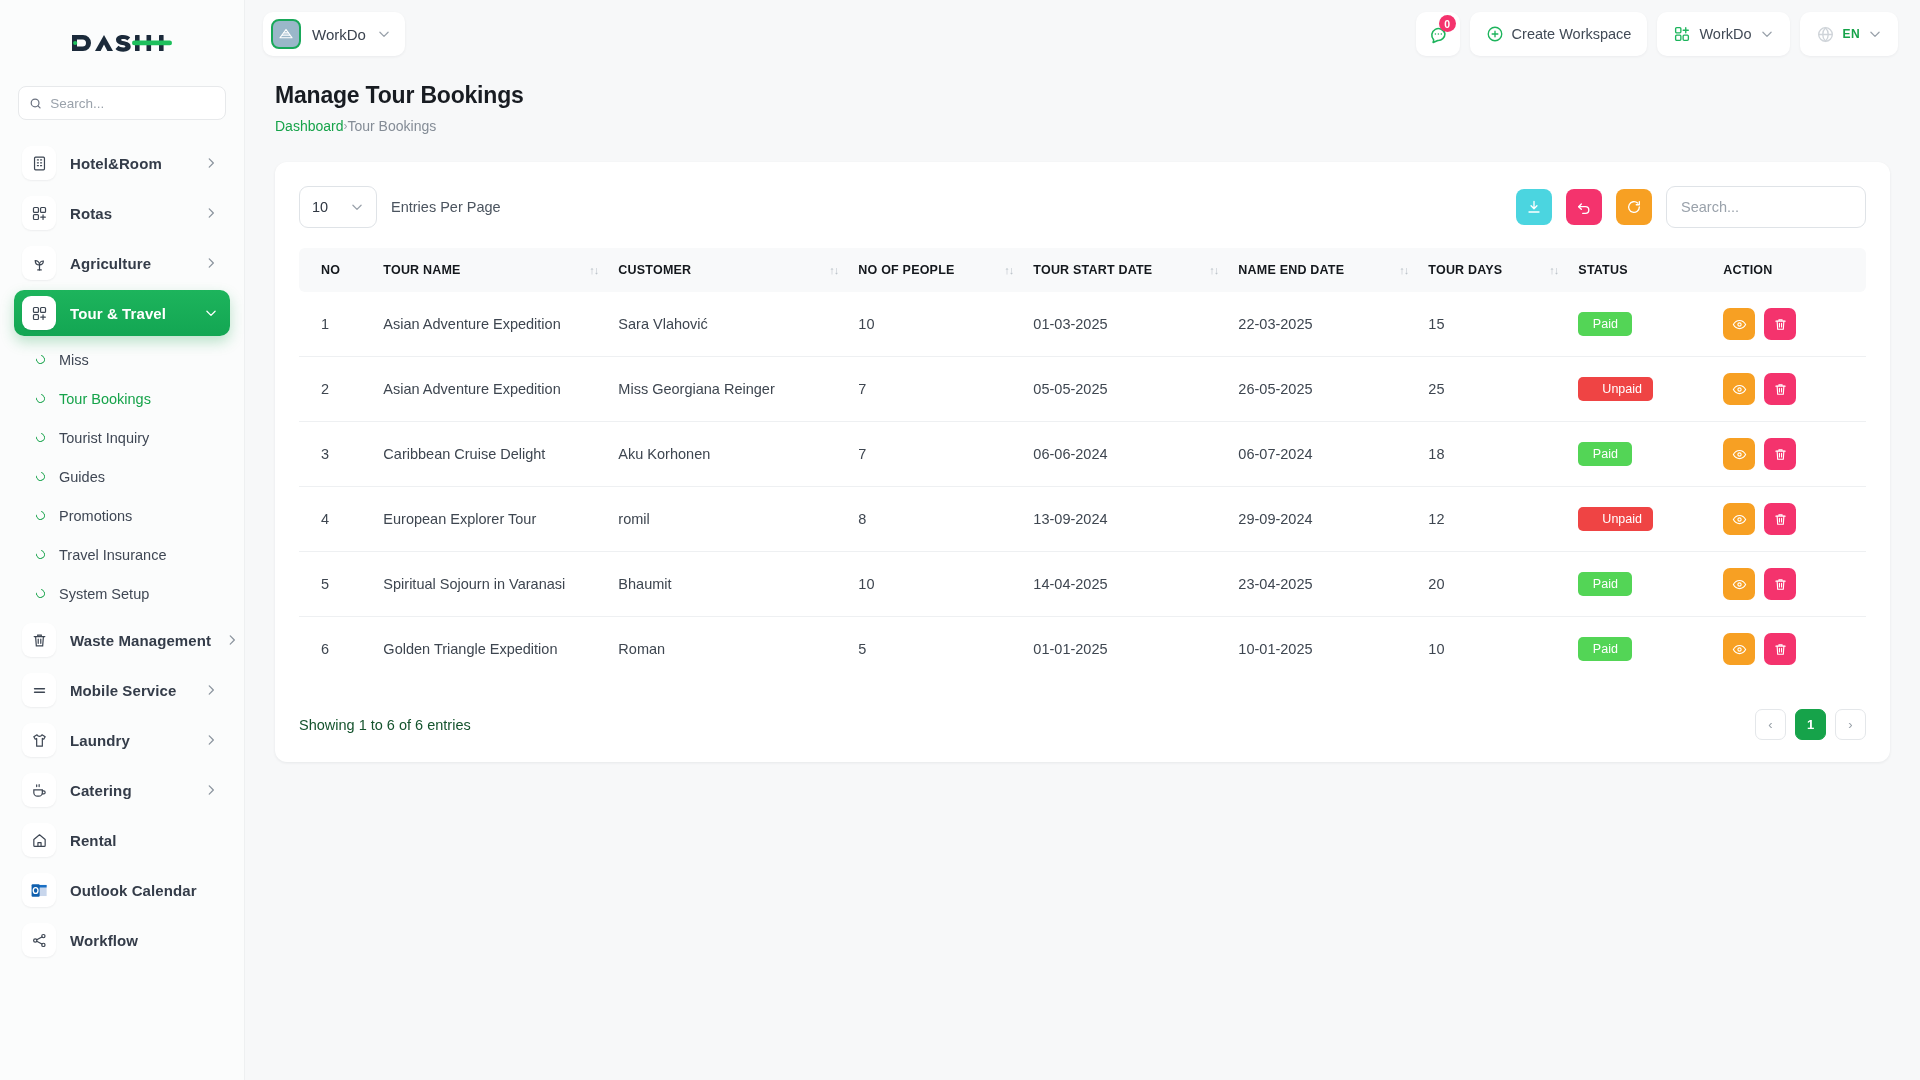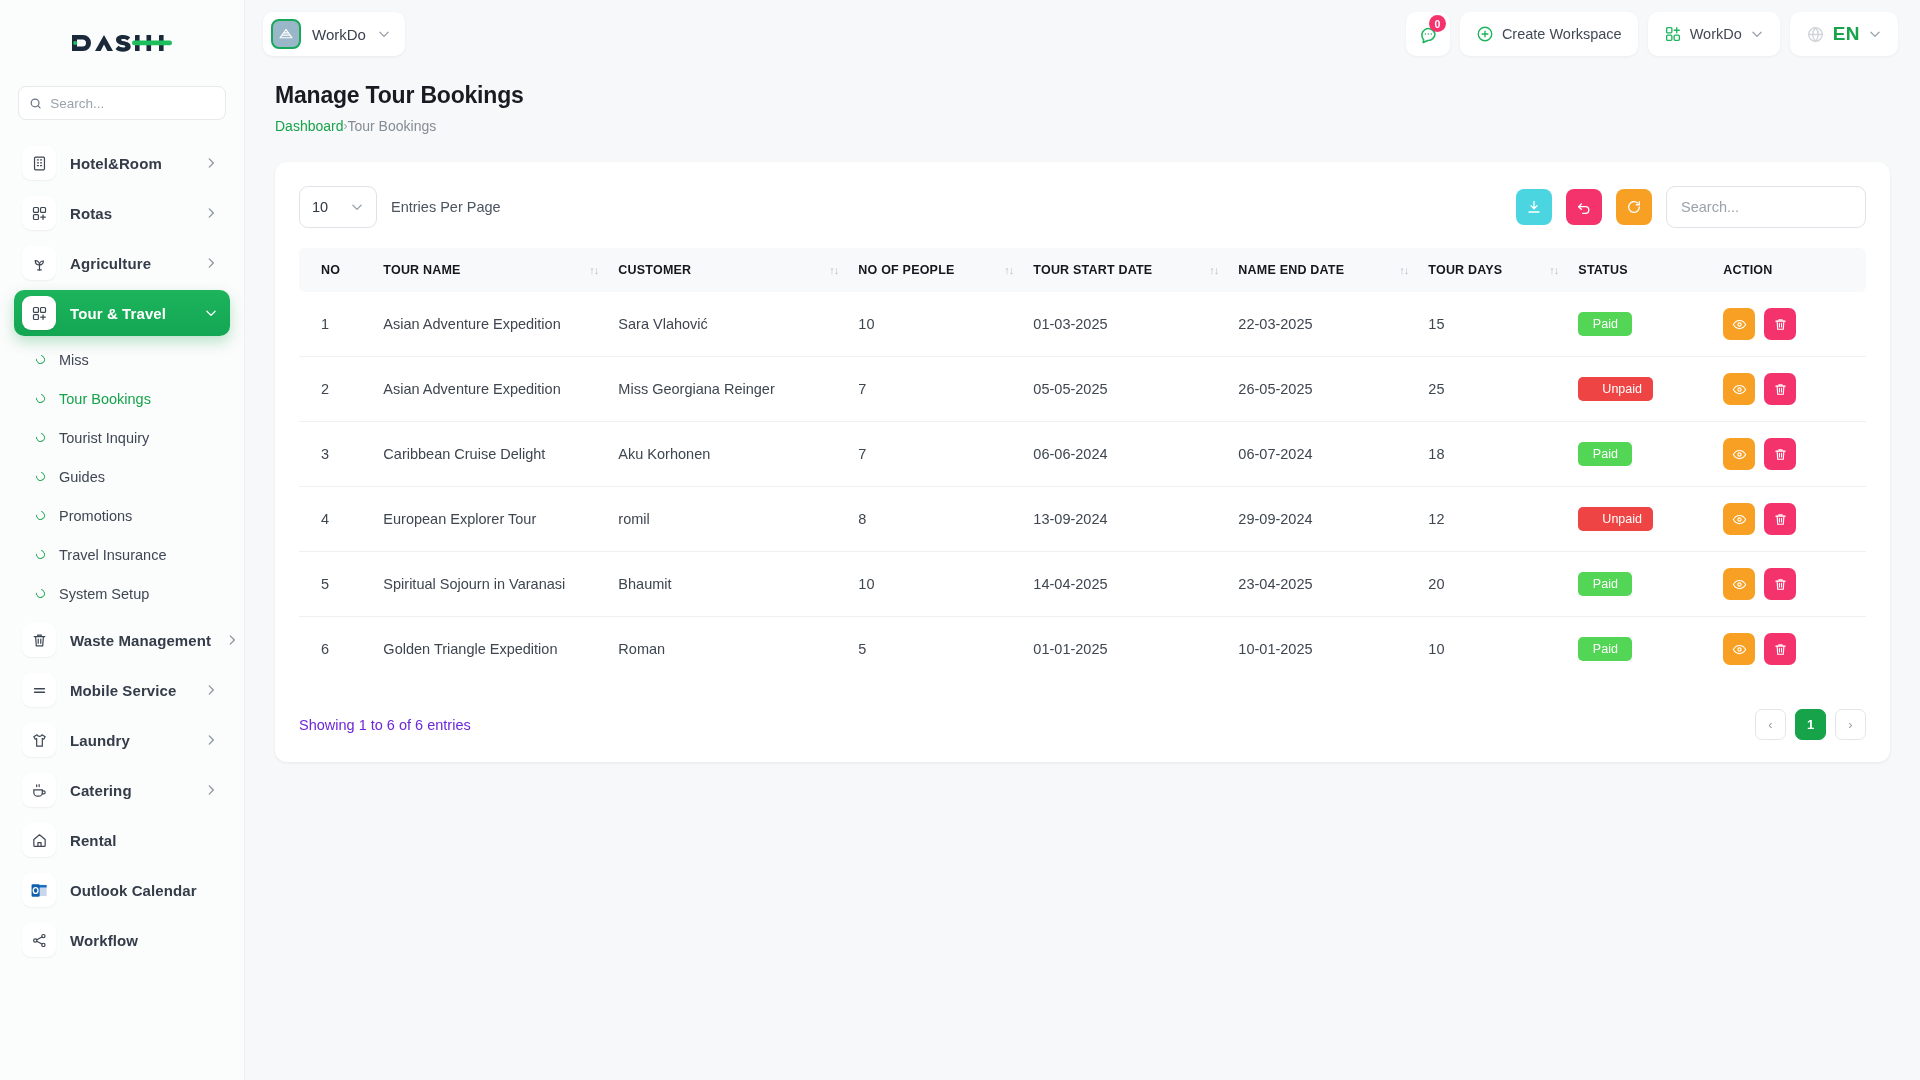--- a/index.html
+++ b/index.html
@@ -129,21 +129,21 @@
     display: flex; align-items: center; justify-content: center;
   }
   .pill-btn {
     height: 44px; background: #fff; border-radius: 10px;
     display: flex; align-items: center; gap: 8px;
     padding: 0 16px;
     box-shadow: 0 1px 3px rgba(16,24,40,.05);
     font-size: 14.5px; color: #414a56; cursor: pointer;
     white-space: nowrap;
   }
-  .lang-code { color: #16a34a; font-weight: 700; font-size: 19px; letter-spacing: .4px; }
+  .lang-code { color: #16a34a; font-weight: 700; font-size: 12px; letter-spacing: .4px; }
 
   
   #content { padding: 14px 30px 0 30px; }
   .page-title { font-size: 23px; font-weight: 700; color: #181c22; letter-spacing: -.2px; }
   .crumbs { display: flex; align-items: center; margin-top: 9px; font-size: 14px; }
   .crumbs .root { color: #16a34a; cursor: pointer; }
   .crumbs .sep { color: #9aa2ab; font-size: 12px; }
   .crumbs .leaf { color: #848c96; }
 
   .card {
@@ -217,21 +217,21 @@
     display: flex; align-items: center; justify-content: center;
     cursor: pointer;
   }
   .act-view { background: #f7a023; }
   .act-del  { background: #f4336d; }
 
   .tfoot {
     display: flex; align-items: center; justify-content: space-between;
     margin-top: 28px;
   }
-  .show-info { font-size: 14.5px; color: #6d28d9; }
+  .show-info { font-size: 14.5px; color: #14532d; }
   .pager { display: flex; gap: 9px; }
   .pg {
     min-width: 31px; height: 31px; padding: 0 9px;
     border: 1px solid #e4e7ea; border-radius: 7px;
     background: #fff; color: #98a0a8;
     display: flex; align-items: center; justify-content: center;
     font-size: 13px; cursor: pointer;
   }
   .pg.on { background: #16a34a; border-color: #16a34a; color: #fff; font-weight: 600; }
 </style>

